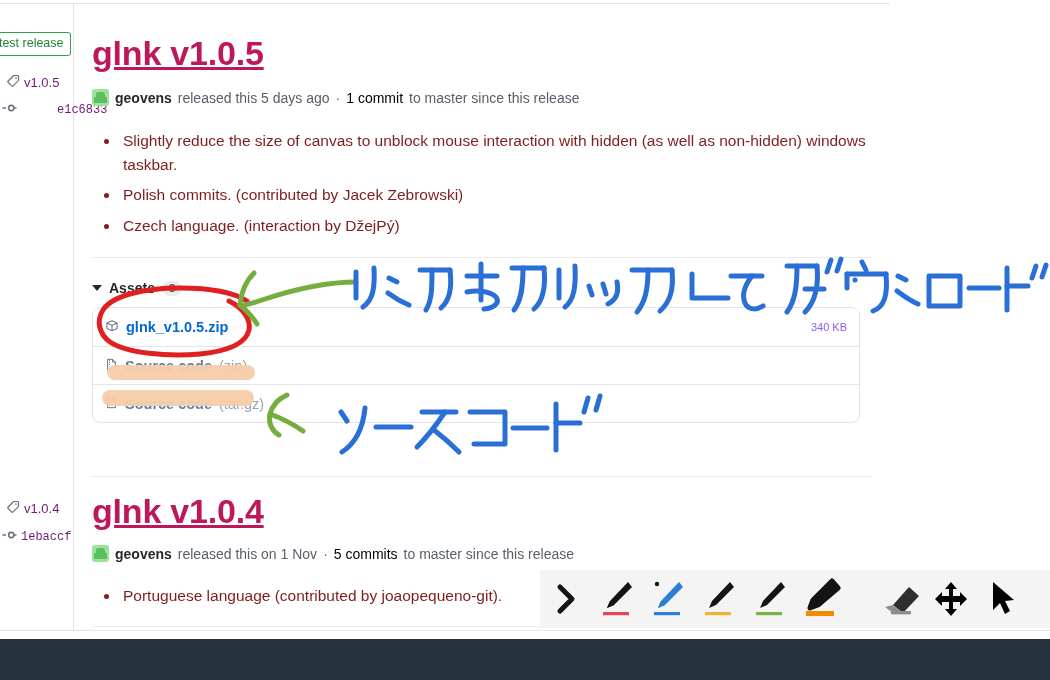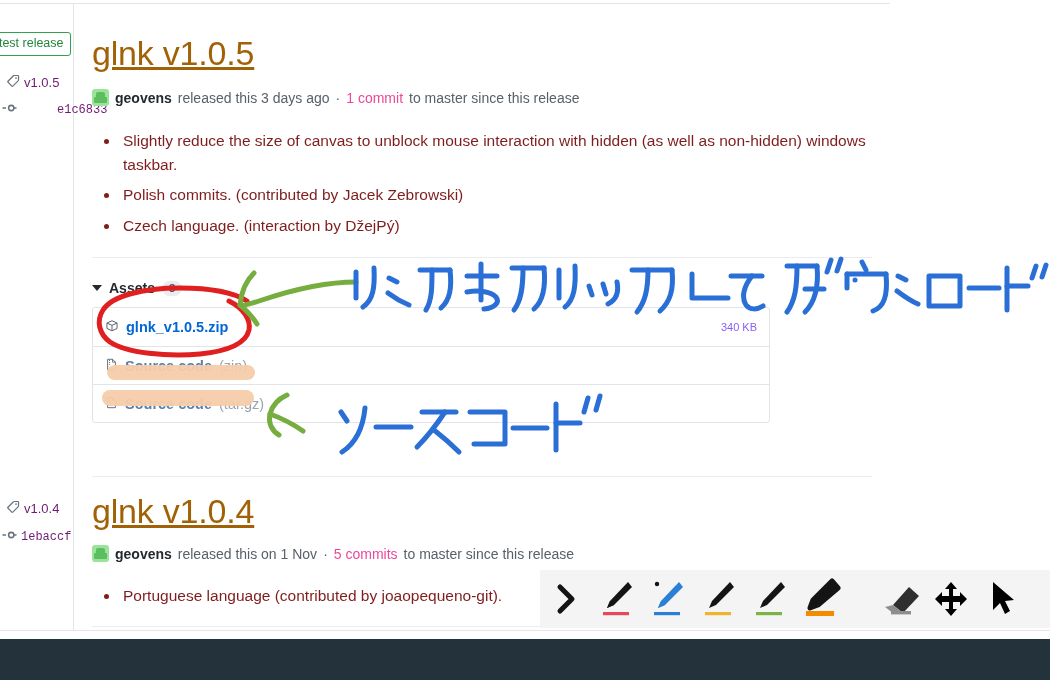--- a/index.html
+++ b/index.html
@@ -38,22 +38,22 @@
   .meta-row.tag  { left:6px; }
   .meta-row.sha  { left:2px; font-family:"Liberation Mono", monospace; font-size:12px; }
   .m1 { top:70px; } .m2 { top:97px;gap:40px; }
   .m3 { top:496px; } .m4 { top:524px; }
   .ico { flex:0 0 auto; display:inline-block; }
 
   
   .main { position:absolute; left:75px; top:4px; width:815px; height:626px; }
 
   .rel-title {
-    position:absolute; font-size:34px; font-weight:400;
-    color:#a16207; letter-spacing:-0.2px; line-height:1;
+    position:absolute; font-size:34px; font-weight:700;
+    color:#be185d; letter-spacing:-0.2px; line-height:1;
   }
   .rel-title.t1 { left:17px; top:32px; }
   .rel-title.t2 { left:17px; top:490px; }
 
   .byline {
     position:absolute; display:flex; align-items:center; gap:6px;
     font-size:14px; color:#586069; white-space:nowrap;
   }
   .byline.b1 { left:17px; top:85px; }
   .byline.b2 { left:17px; top:541px; }
@@ -63,21 +63,21 @@
   }
   .avatar::before {
     content:""; position:absolute; left:4px; top:3px; width:9px; height:5px;
     background:#5bbf60; border-radius:2px 2px 0 0;
   }
   .avatar::after {
     content:""; position:absolute; left:2px; top:8px; width:13px; height:6px;
     background:#5bbf60; border-radius:1px;
   }
   .byline b { color:#24292e; font-weight:bold; }
-  .byline a { color:#ec4899; text-decoration:none; }
+  .byline a { color:#000000; text-decoration:none; }
 
   .notes { position:absolute; left:17px; width:780px; }
   .notes.n1 { top:125px; }
   .notes.n2 { top:580px; }
   .notes li {
     list-style:disc; margin-left:28px; font-size:15.5px;
     line-height:1.52; color:#7f1d1d; padding-left:3px; margin-bottom:7px;
   }
 
   .hr {
@@ -96,22 +96,22 @@
   .caret {
     width:0; height:0; border-left:5px solid transparent;
     border-right:5px solid transparent; border-top:6px solid #24292e;
   }
   .count {
     background:#eaecef; color:#444d56; border-radius:9px;
     font-size:11.5px; font-weight:600; padding:1px 7px 2px;
   }
 
   .asset-box {
-    position:absolute; left:17px; top:303px; width:678px;
-    border:1px solid #e1e4e8; border-radius:3px; overflow:hidden;
+    position:absolute; left:17px; top:303px; width:768px;
+    border:1px solid #e1e4e8; border-radius:8px; overflow:hidden;
   }
   .asset-row {
     height:38px; display:flex; align-items:center;
     padding:0 12px; border-top:1px solid #e1e4e8;
     font-size:14.5px;
   }
   .asset-row:first-child { border-top:none; }
   .asset-name { display:flex; align-items:center; gap:7px; }
   .asset-name .lbl { color:#0366d6; font-weight:600; }
   .asset-row.src .lbl { color:#5a7fa8; }
@@ -199,21 +199,21 @@
     </div>
   </div>
 
   <div class="main">
 
     <a class="rel-title t1" href="#">glnk v1.0.5</a>
 
     <div class="byline b1">
       <span class="avatar"></span>
       <b>geovens</b>
-      <span>released this 3 days ago</span>
+      <span>released this 5 days ago</span>
       <span>·</span>
       <a href="#">1 commit</a>
       <span>to master since this release</span>
     </div>
 
     <ul class="notes n1">
       <li>Slightly reduce the size of canvas to unblock mouse interaction with hidden (as well as non-hidden) windows taskbar.</li>
       <li>Polish commits. (contributed by Jacek Zebrowski)</li>
       <li>Czech language. (interaction by DžejPý)</li>
     </ul>

